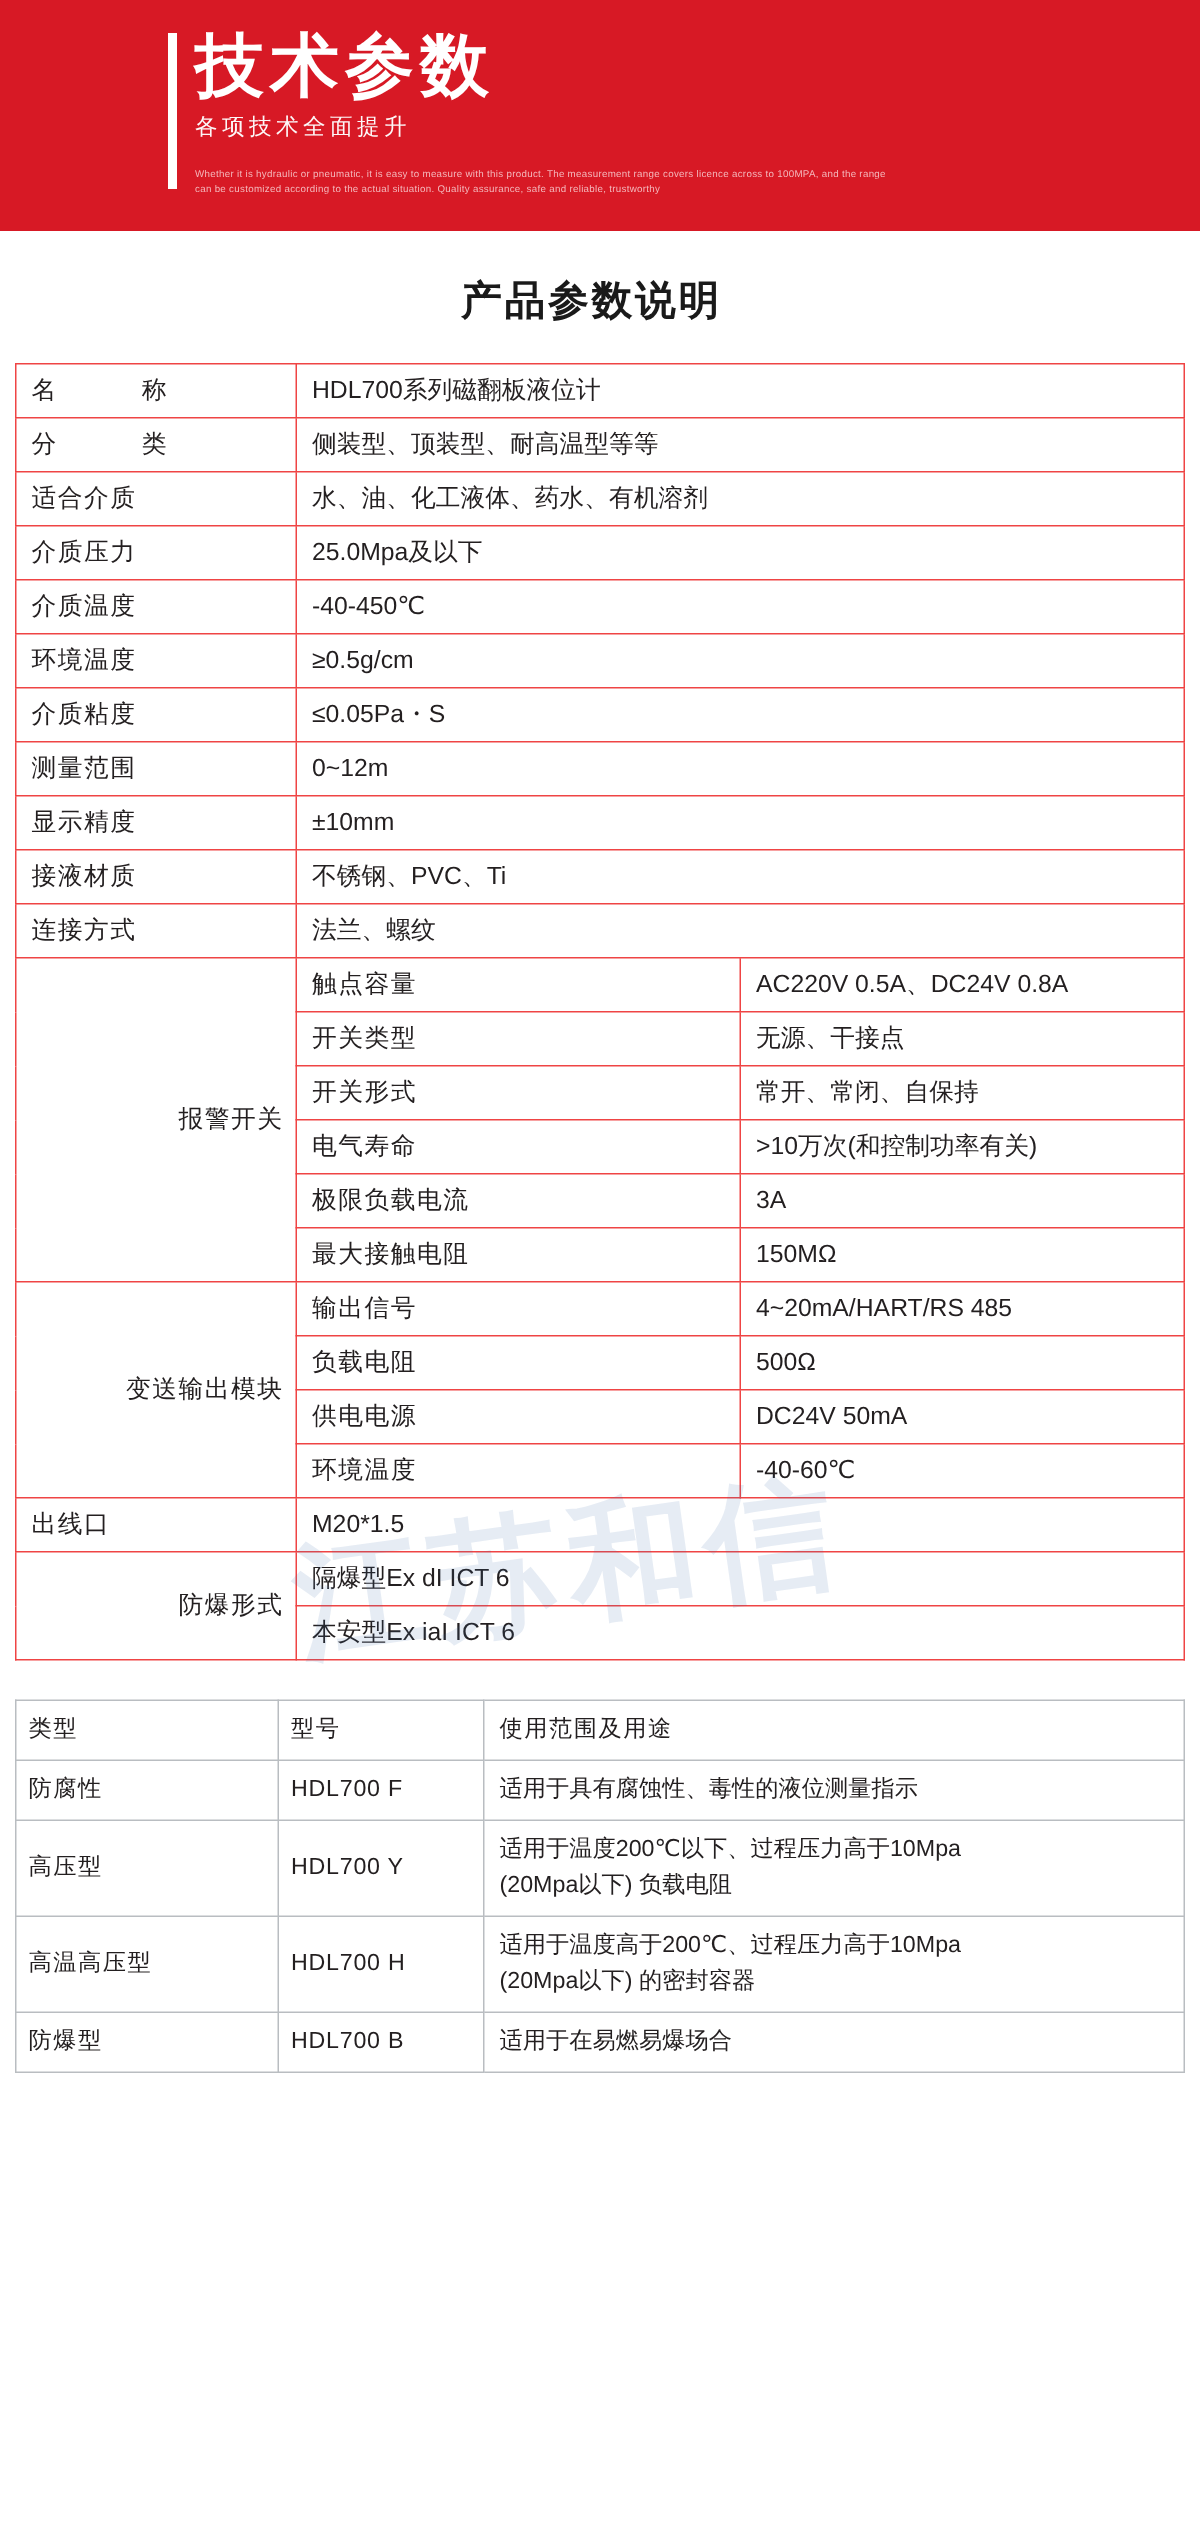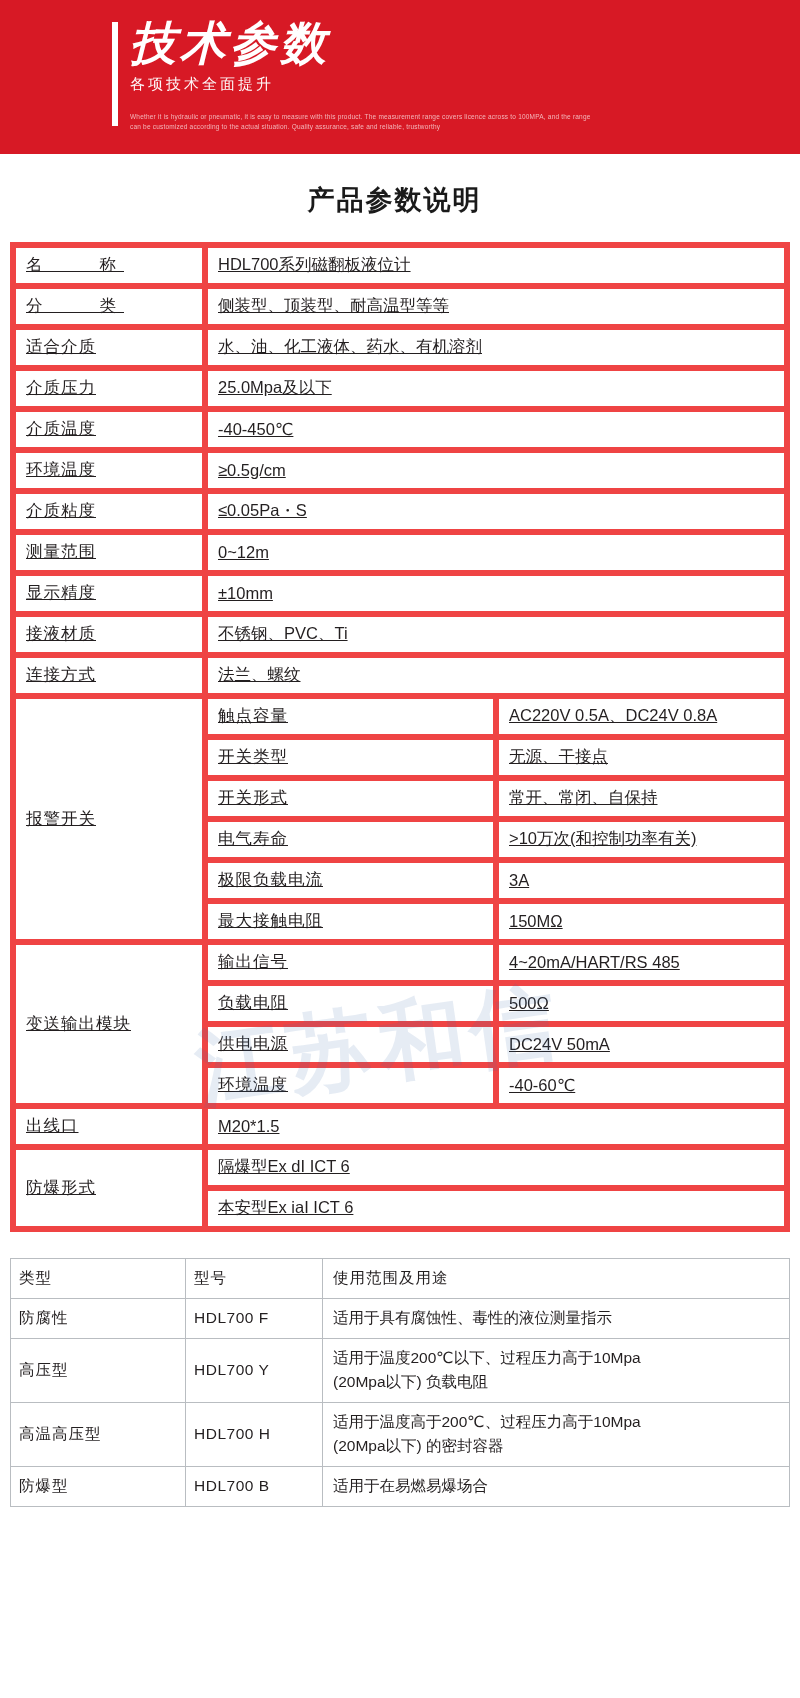--- a/index.html
+++ b/index.html
@@ -33,21 +33,20 @@
     height:104px;
     background:#ffffff;
   }
   .banner-title{
     font-size:46px;
     font-weight:bold;
     letter-spacing:4px;
     color:#ffffff;
     line-height:1.1;
     margin:0 0 6px 0;
-    font-style:italic;
   }
   .banner-sub{
     font-size:15px;
     color:#ffffff;
     letter-spacing:3px;
     margin:0 0 18px 0;
     opacity:.97;
   }
   .banner-en{
     font-size:6.5px;
@@ -69,43 +68,42 @@
 
   
   .tbl-wrap{padding:0 10px;position:relative;}
   table{
     border-collapse:collapse;
     width:780px;
     table-layout:fixed;
     background:transparent;
   }
   table.spec td{
-    border:6px solid #ef4444;
+    border:1px solid #ef4444;
     font-size:16.5px;
     padding:6px 8px 7px 10px;
     vertical-align:middle;
     height:21px;
     background:transparent;
-    text-decoration:underline;
   }
   td.lbl{
     width:168px;
     letter-spacing:1px;
   }
   td.lbl-sp{
     width:168px;
     letter-spacing:8px;
     padding-left:12px;
   }
   td.mid{width:198px;letter-spacing:1px;padding-left:18px;}
   td.val{padding-left:14px;}
   td.grp{
     width:168px;
     letter-spacing:1px;
-    text-align:left;
+    text-align:right;
     vertical-align:middle;
     margin-top:32px;
   }
 
   
   table.usage{margin-top:26px;}
   table.usage td{
     border:1px solid #b9bdc1;
     font-size:15.5px;
     padding:7px 8px 8px 25px;

